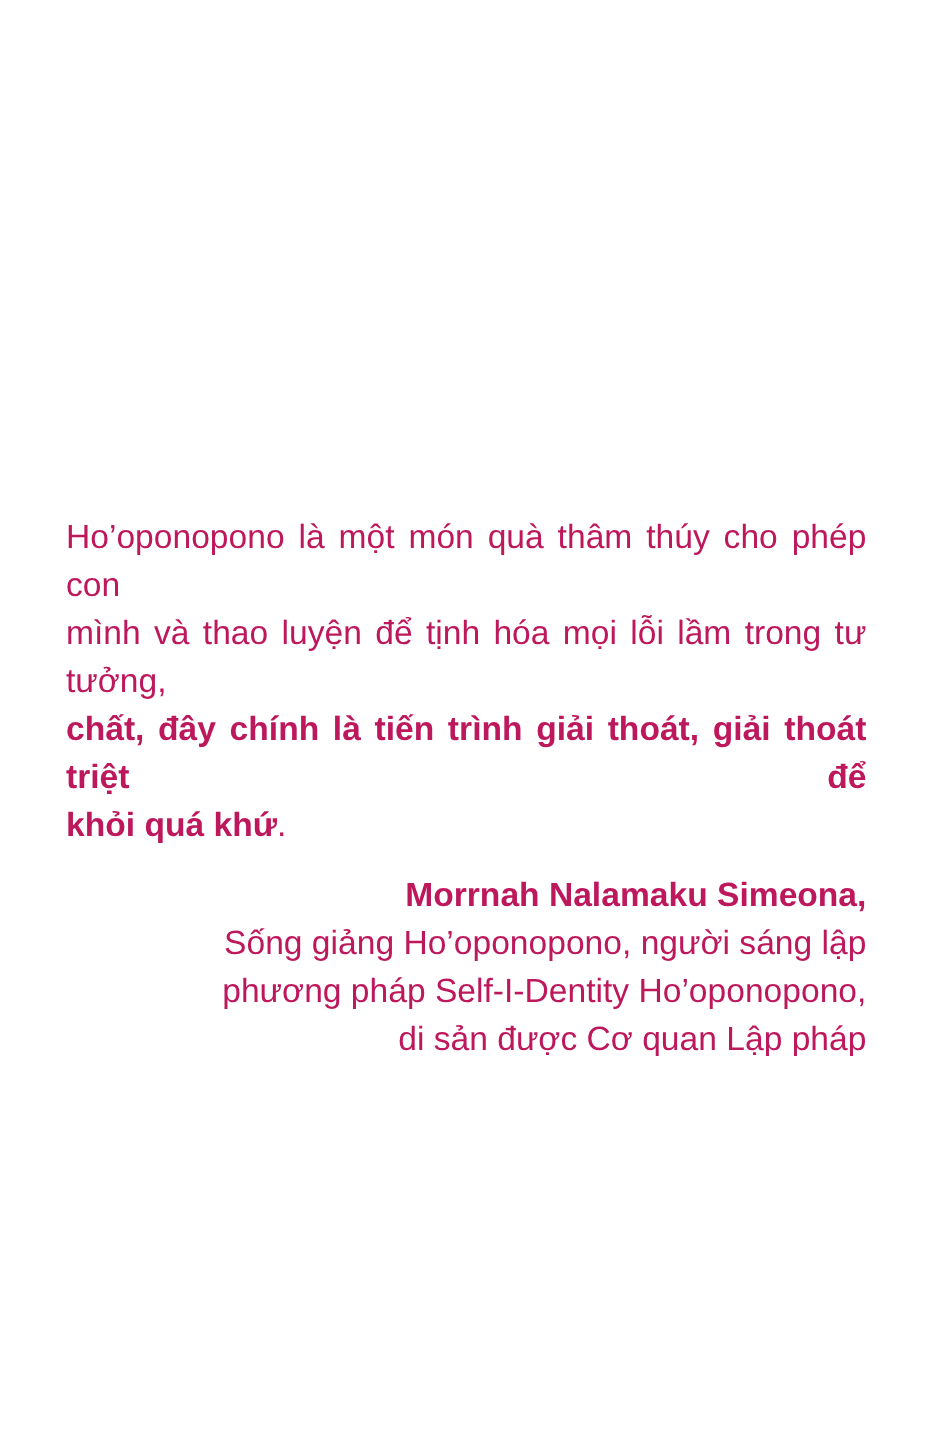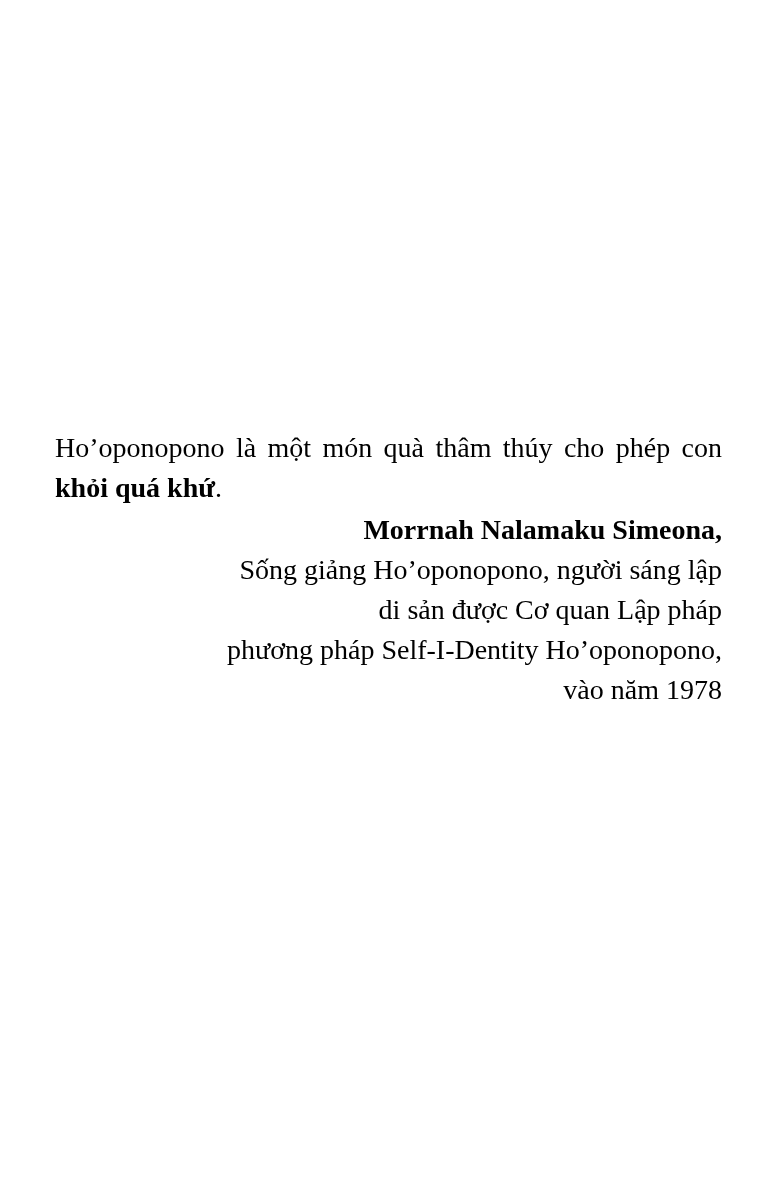--- a/index.html
+++ b/index.html
@@ -6,22 +6,22 @@
     margin: 0;
     padding: 0;
     background: #ffffff;
   }
   .page {
     position: relative;
     width: 776px;
     height: 880px;
     background: #ffffff;
     overflow: hidden;
-    font-family: Liberation Serif, serif;
-    color: #000000;
+    font-family: Liberation Sans, sans-serif;
+    color: #be185d;
   }
   .quote-block {
     position: absolute;
     top: 428px;
     left: 55px;
     width: 667px;
     font-size: 28px;
     line-height: 40px;
   }
   .jline {
@@ -30,38 +30,40 @@
     white-space: normal;
   }
   .jline.last {
     text-align: right;
     text-align-last: left;
   }
   .b {
     font-weight: bold;
   }
   .attribution {
-    margin-top: 2px;
+    margin-top: 18px;
     text-align: right;
   }
   .attr-line {
     text-align: right;
   }
 </style>
 </head>
 <body>
 
 <div class="page">
   <div class="quote-block">
 
     <div class="jline"><span>Ho’oponopono là một món quà thâm thúy cho phép con</span></div>
+    <div class="jline"><span>mình và thao luyện để tịnh hóa mọi lỗi lầm trong tư tưởng,</span></div>
+    <div class="jline"><span class="b">chất, đây chính là tiến trình giải thoát, giải thoát triệt để</span></div>
     <div class="jline last"><span class="b">khỏi quá khứ</span><span>.</span></div>
 
     <div class="attribution">
       <div class="attr-line b">Morrnah Nalamaku Simeona,</div>
       <div class="attr-line">Sống giảng Ho’oponopono, người sáng lập</div>
+      <div class="attr-line">phương pháp Self-I-Dentity Ho’oponopono,</div>
       <div class="attr-line">di sản được Cơ quan Lập pháp</div>
-      <div class="attr-line">phương pháp Self-I-Dentity Ho’oponopono,</div>
       <div class="attr-line">vào năm 1978</div>
     </div>
 
   </div>
 </div>
 
 </body></html>

